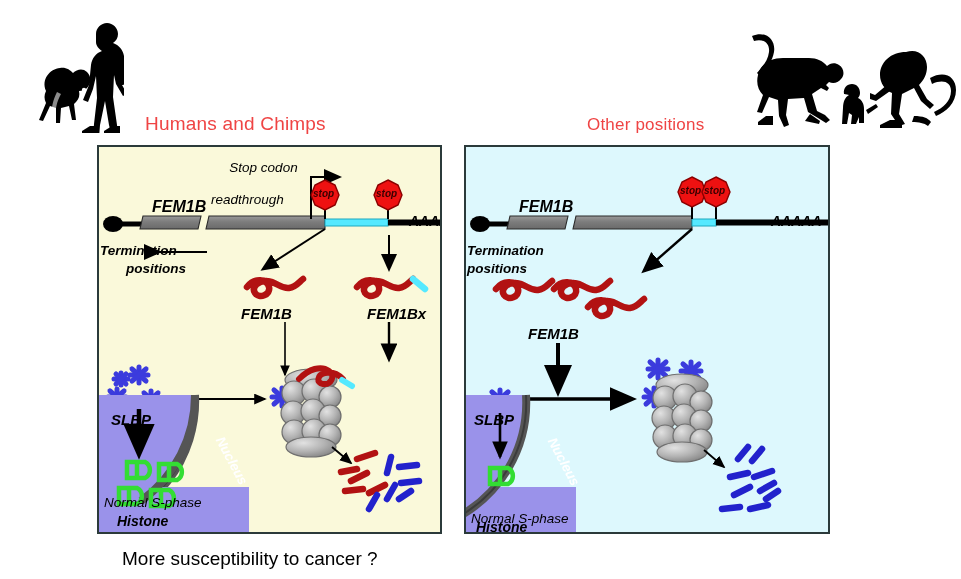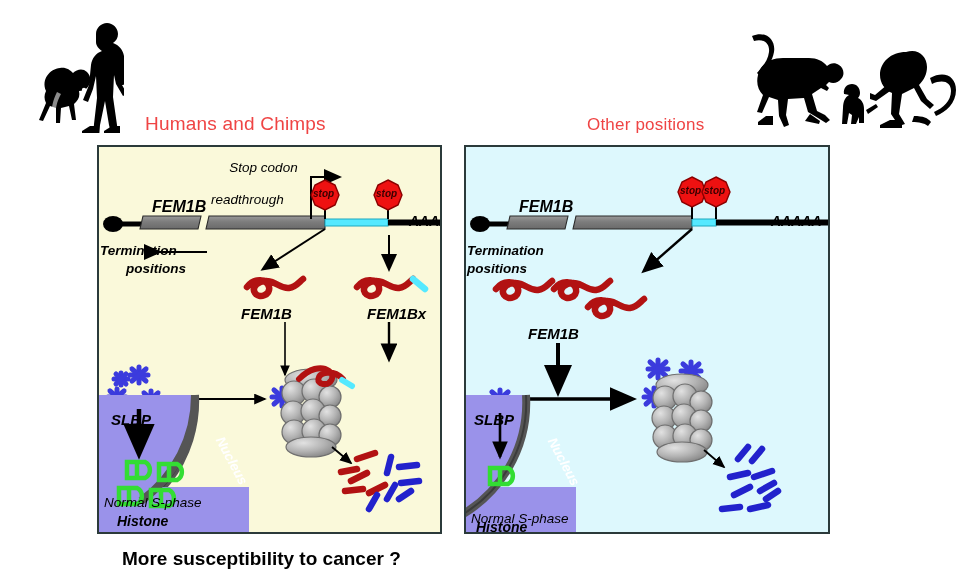--- a/index.html
+++ b/index.html
@@ -8,21 +8,21 @@
   .abs{position:absolute;}
 
   
   #sil-left{left:4px;top:8px;width:120px;height:125px;}
   #sil-right{left:718px;top:28px;width:240px;height:112px;}
 
   
   .panel-title{font-weight:normal;font-size:19px;color:#ef4444;letter-spacing:.2px;}
   #title-left{left:145px;top:113px;}
   #title-right{left:587px;top:115px;font-size:17px;}
-  #caption{left:122px;top:548px;font-weight:bold;font-size:19px;color:#000;}
+  #caption{left:122px;top:548px;font-weight:normal;font-size:19px;color:#000;}
 
   
   .panel{border:2px solid #2b3a3a;box-sizing:border-box;overflow:hidden;}
   #panel-left{left:97px;top:145px;width:345px;height:389px;background:#faf9da;}
   #panel-right{left:464px;top:145px;width:366px;height:389px;background:#ddf8fd;}
 
   
   .panel svg{position:absolute;left:0;top:0;overflow:visible;}
 
   

